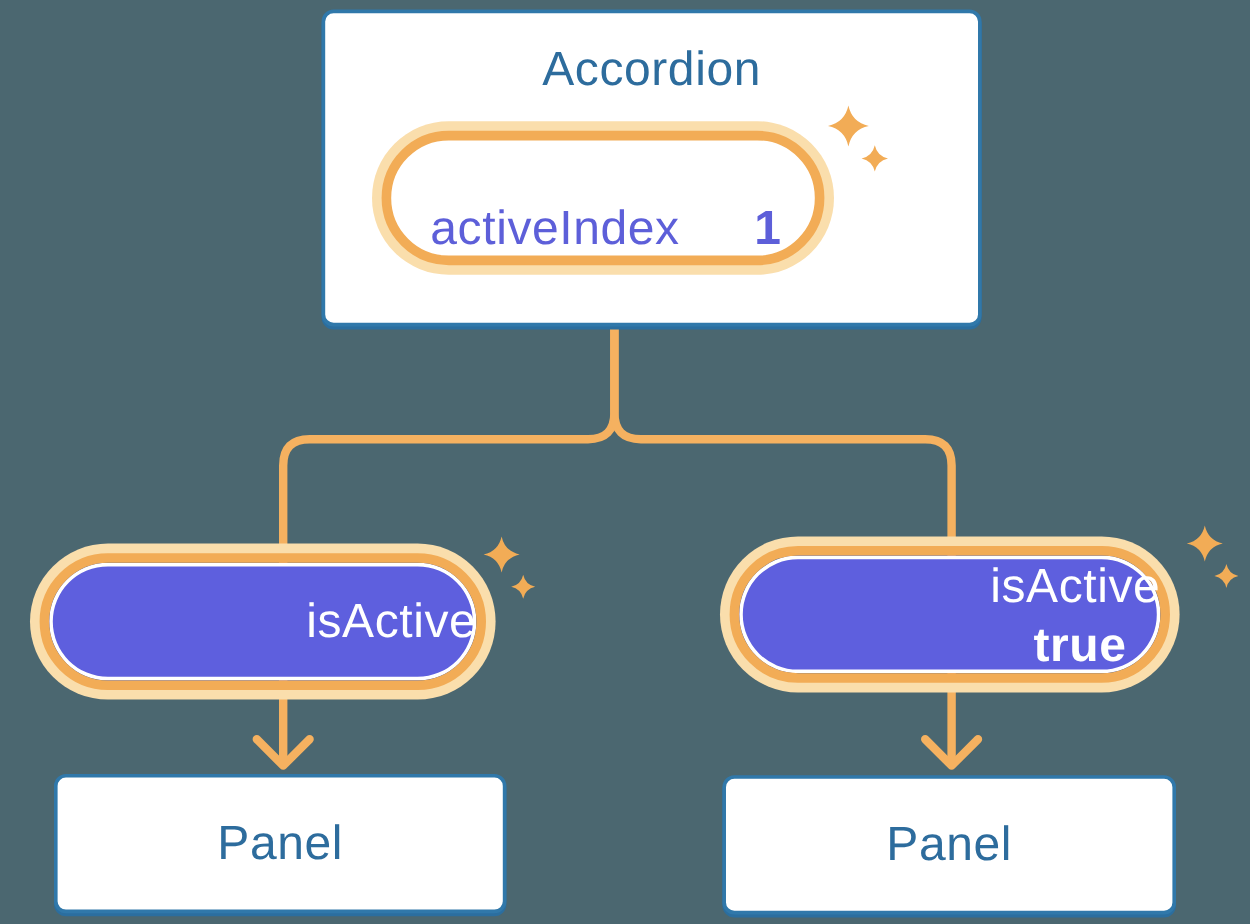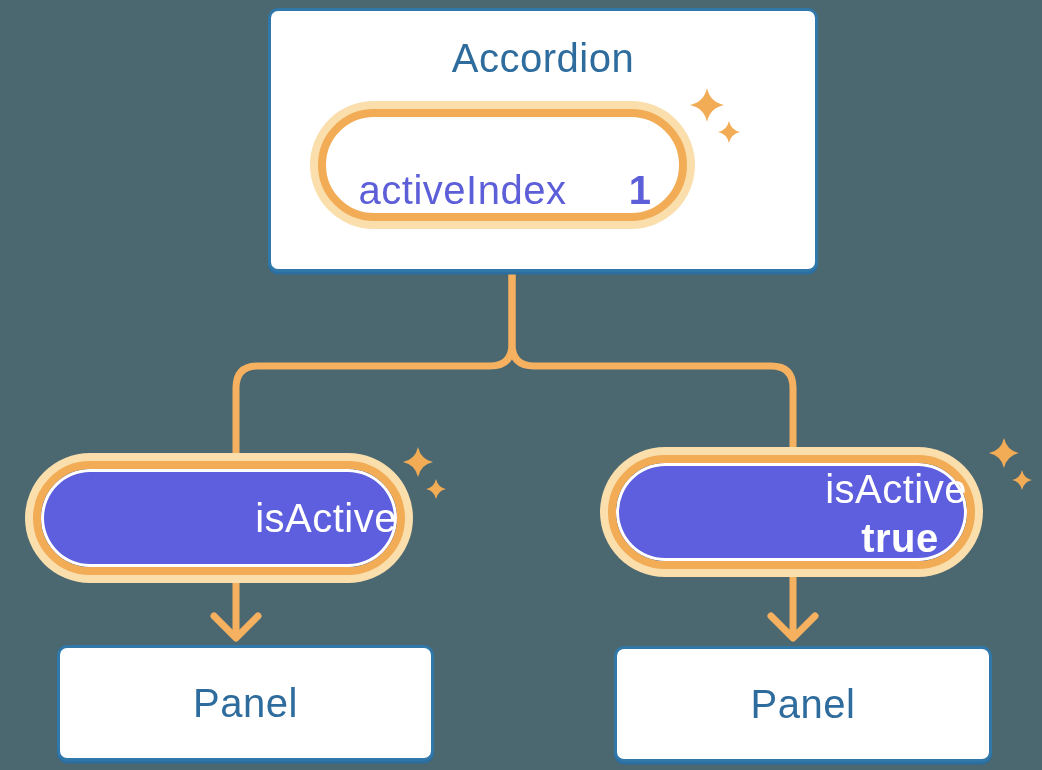--- a/index.html
+++ b/index.html
@@ -45,21 +45,20 @@
     letter-spacing: 0.5px;
   }
   .panel-card {
     display: flex;
     align-items: center;
     justify-content: center;
     font-size: 40px;
     font-weight: 500;
     color: var(--blue-text, #2D6C9D);
     letter-spacing: 0.5px;
-    margin-left: 12px;
   }
   .panel-left  { left: 45px;  top: 645px; width: 377px; height: 116px; }
   .panel-right { left: 602px; top: 646px; width: 378px; height: 116px; }
   .pill {
     position: absolute;
     z-index: 2;
     display: flex;
     align-items: flex-end;
     border-radius: 999px;
     box-sizing: border-box;

